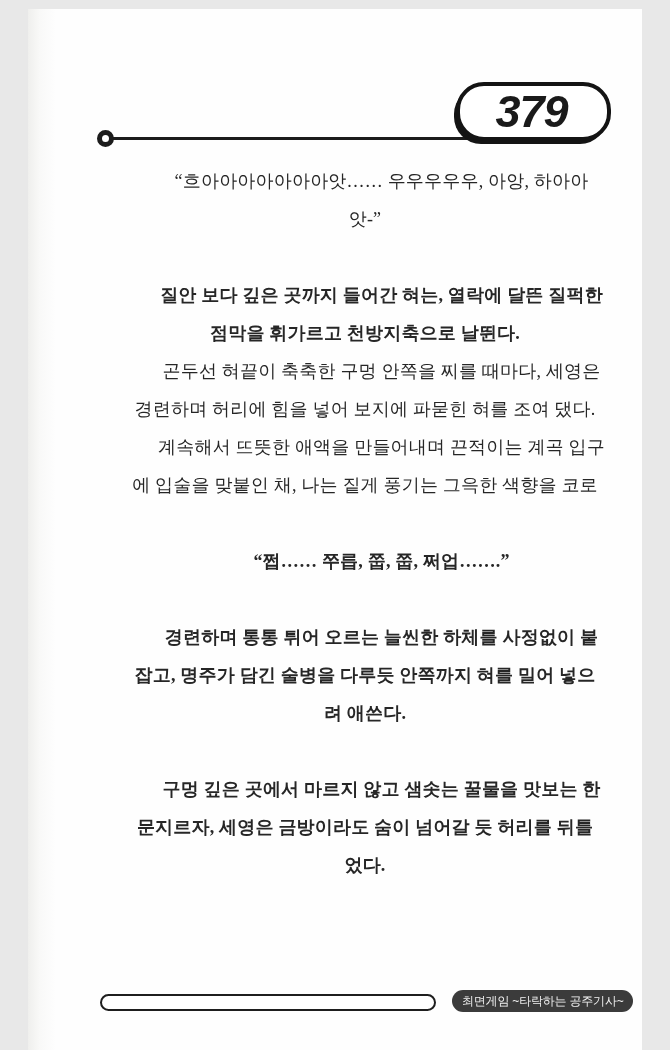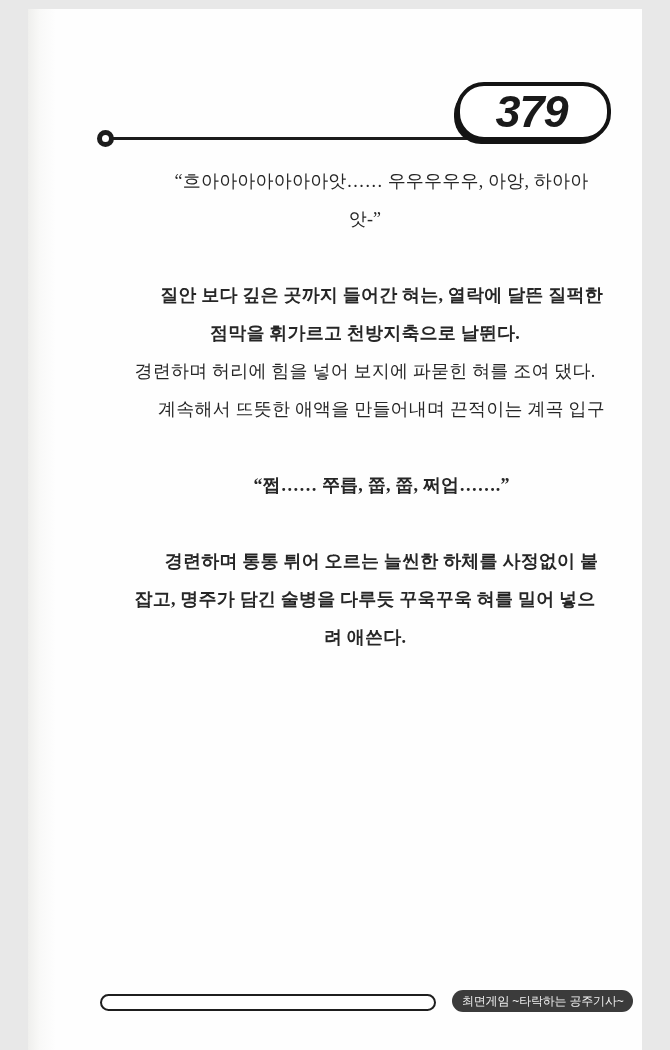--- a/index.html
+++ b/index.html
@@ -146,38 +146,43 @@
       <span class="line first">“흐아아아아아아아앗…… 우우우우우, 아앙, 하아아</span>
       <span class="line">앗-”</span>
     </p>
 
     <p class="para gap">
       <span class="line first">질안 보다 깊은 곳까지 들어간 혀는, 열락에 달뜬 질퍽한</span>
       <span class="line">점막을 휘가르고 천방지축으로 날뛴다.</span>
     </p>
 
     <p class="para">
+      <span class="line first">곤두선 혀끝이 축축한 구멍 안쪽을 찌를 때마다, 세영은</span>
       <span class="line">경련하며 허리에 힘을 넣어 보지에 파묻힌 혀를 조여 댔다.</span>
     </p>
 
     <p class="para">
       <span class="line first">계속해서 뜨뜻한 애액을 만들어내며 끈적이는 계곡 입구</span>
+      <span class="line">에 입술을 맞붙인 채, 나는 짙게 풍기는 그윽한 색향을 코로</span>
     </p>
 
     <p class="para gap">
       <span class="line first">“쩝…… 쭈릅, 쭙, 쭙, 쩌업…….”</span>
     </p>
 
     <p class="para gap">
       <span class="line first">경련하며 통통 튀어 오르는 늘씬한 하체를 사정없이 붙</span>
-      <span class="line">잡고, 명주가 담긴 술병을 다루듯 꾸욱꾸욱 혀를 밀어 넣으</span>
+      <span class="line">잡고, 명주가 담긴 술병을 다루듯 안쪽까지 혀를 밀어 넣으</span>
       <span class="line">려 애쓴다.</span>
     </p>
 
     <p class="para gap">
+      <span class="line first">구멍 깊은 곳에서 마르지 않고 샘솟는 꿀물을 맛보는 한</span>
+      <span class="line">문지르자, 세영은 금방이라도 숨이 넘어갈 듯 허리를 뒤틀</span>
+      <span class="line">었다.</span>
     </p>
 
   </main>
 
   <div class="footer-box"></div>
   <div class="footer-badge">
     <span>최면게임 ~타락하는 공주기사~</span>
   </div>
 
 </div>

